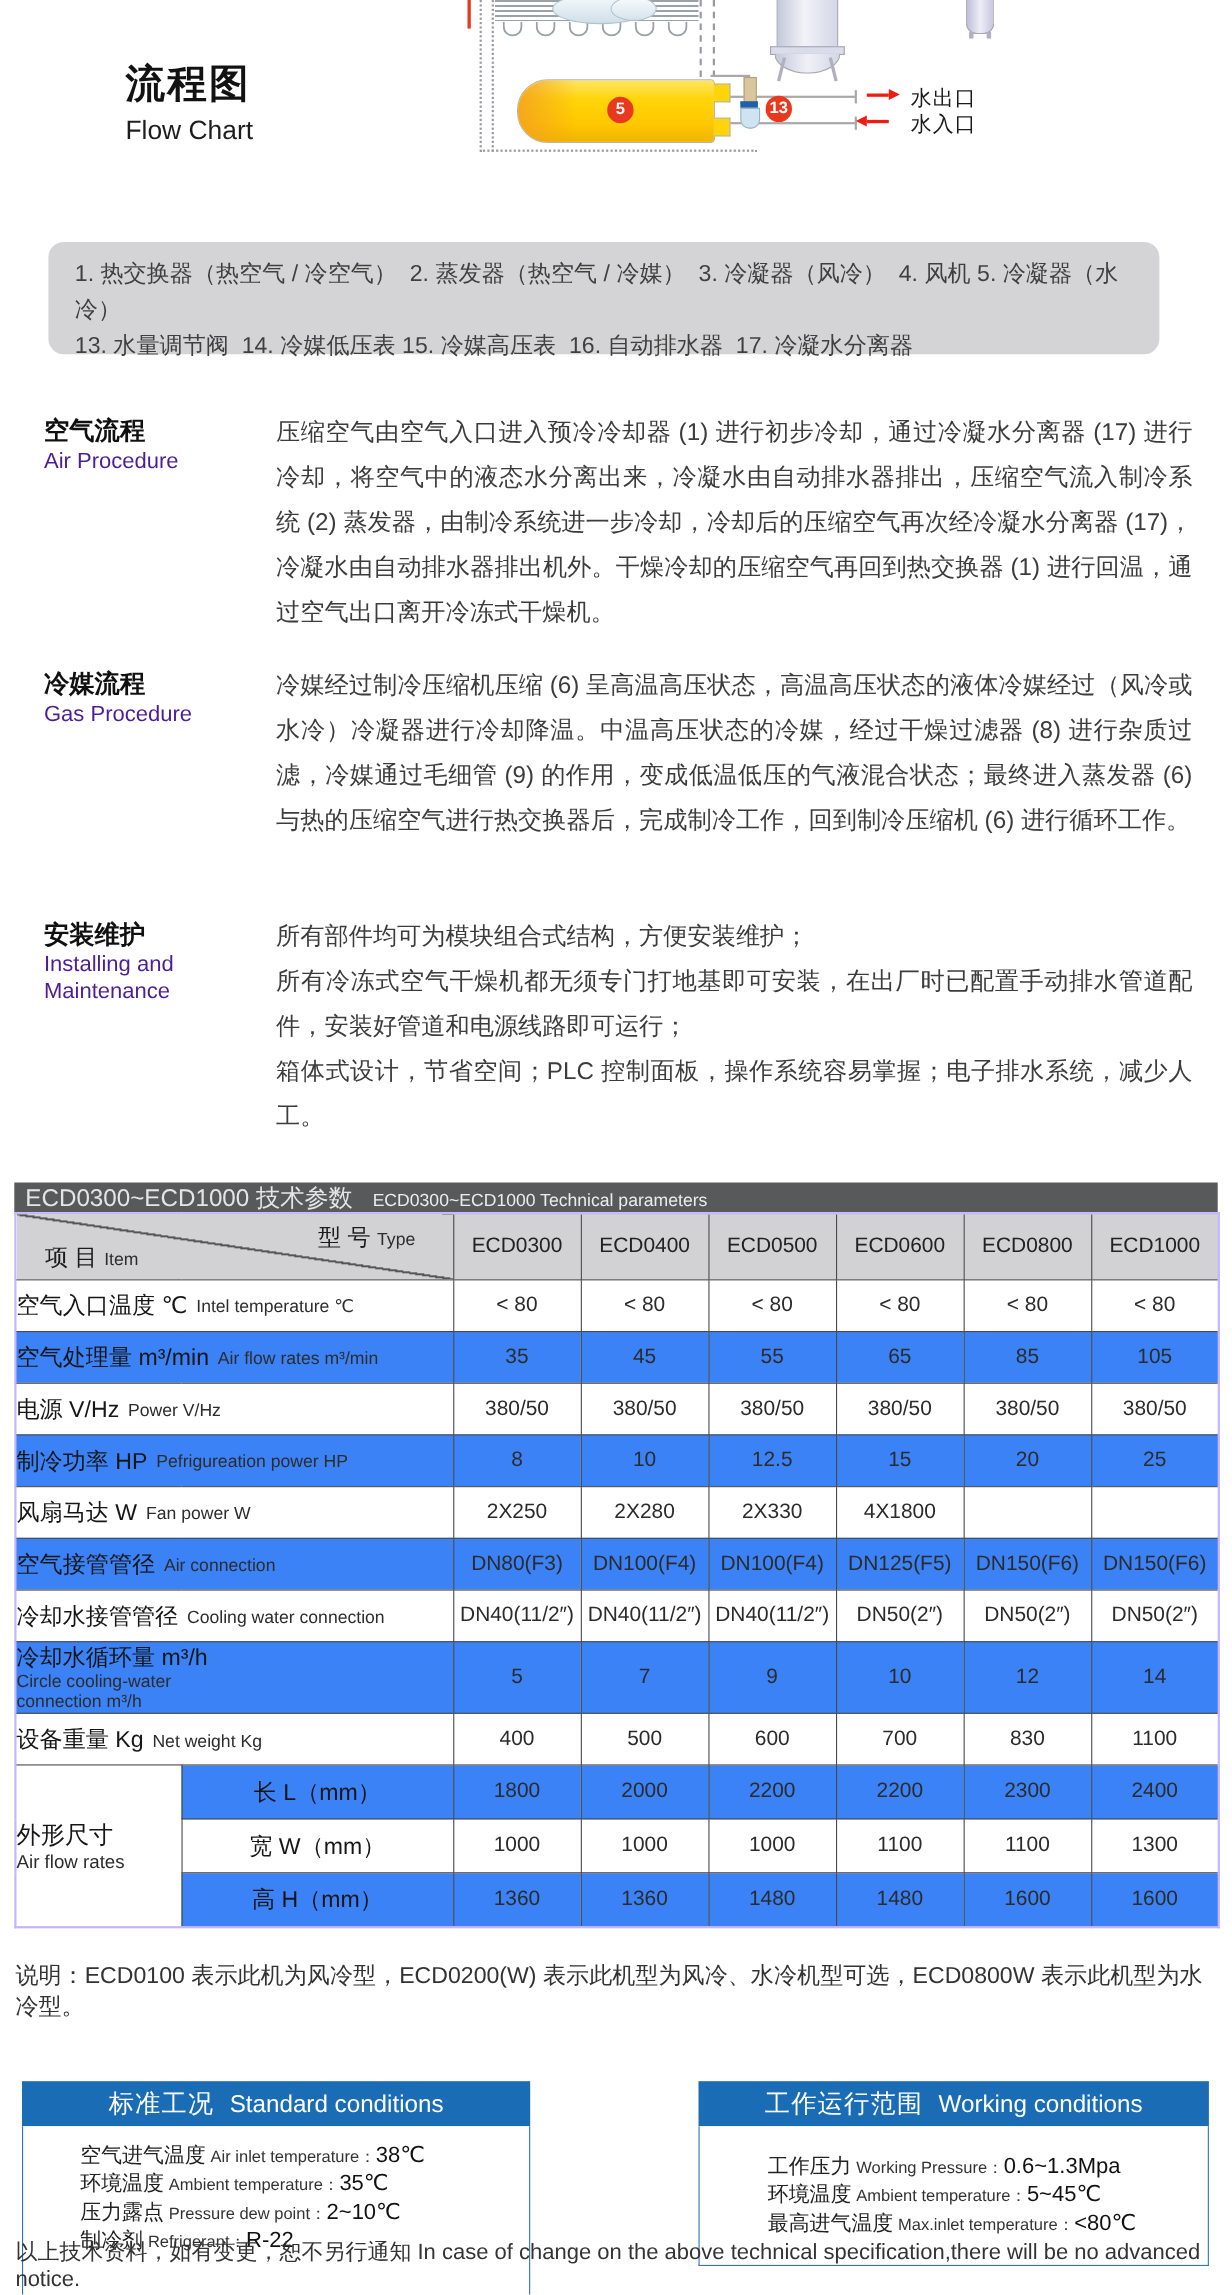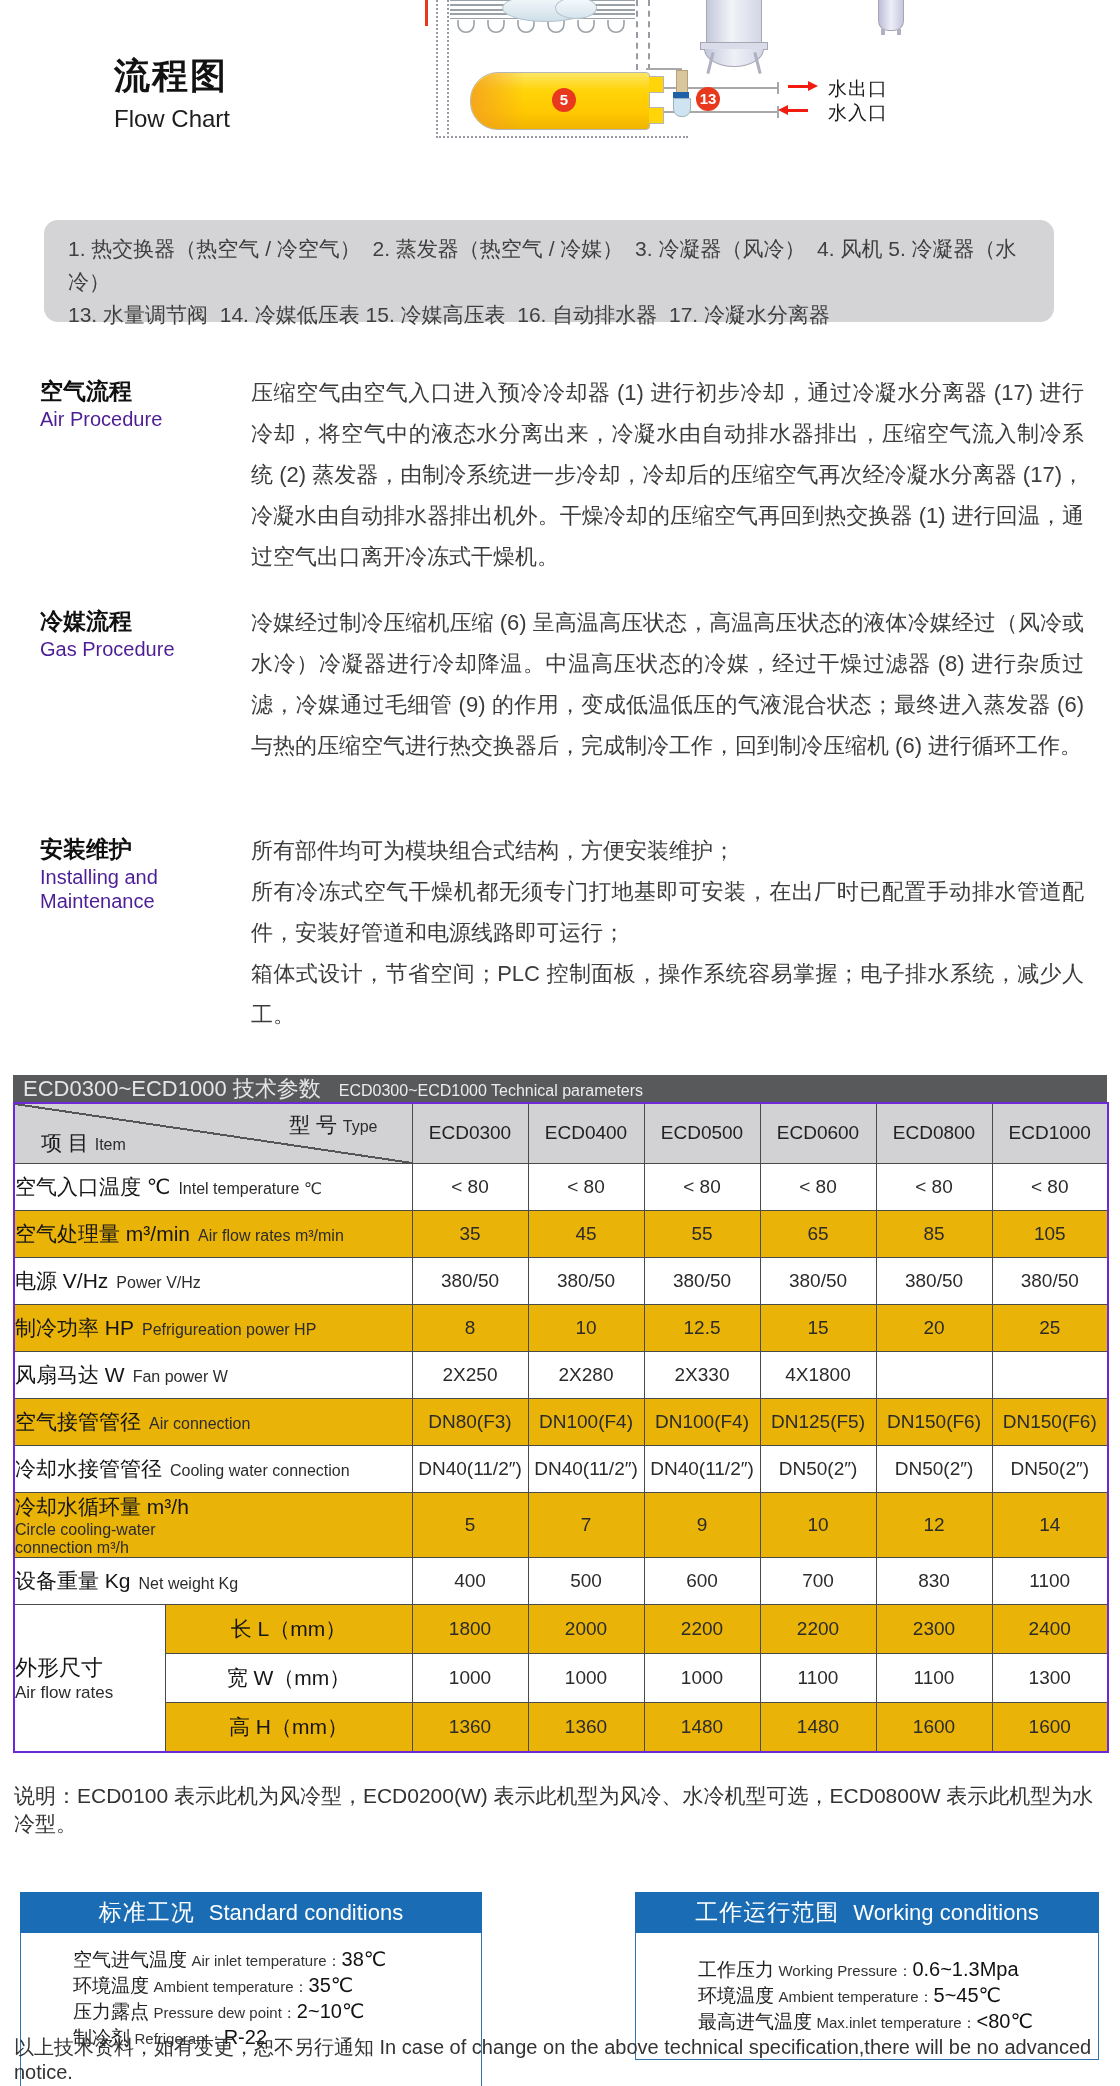--- a/index.html
+++ b/index.html
@@ -84,33 +84,33 @@
   .sec-body{margin-left:211px;width:833px;font-size:22px;line-height:41px;text-align:justify;color:#3c3c3c;}
   .sec-body p{margin:0;}
   #sec-air{top:372px;} #sec-gas{top:602px;} #sec-install{top:830px;}
 
   
   .tbl-wrap{position:absolute;left:13px;top:1075px;width:1094px;}
   .tbl-titlebar{height:27px;background:#58595b;display:flex;align-items:baseline;gap:18px;padding-left:10px;
                 box-sizing:border-box;}
   .tbl-titlebar .cn{color:#e5e5e5;font-size:22px;line-height:27px;}
   .tbl-titlebar .en{color:#ececec;font-size:16px;}
-  table.params{border-collapse:collapse;table-layout:fixed;width:1094px;border:2px solid #6d28d9;}
+  table.params{border-collapse:collapse;table-layout:fixed;width:1094px;border:2px solid #c4b5fd;}
   table.params th,table.params td{border:1px solid #4a4a4a;padding:0;font-weight:normal;}
   col.c-outer{width:151px;} col.c-label{width:247px;}
   col.c-val{width:116px;}
   tr.head-row{height:60px;background:#d2d2d4;}
   th.model{font-size:19px;color:#222;text-align:center;}
   th.corner{position:relative;background:#d2d2d4;
       background-image:linear-gradient(to top right,transparent calc(50% - 1px),#555 calc(50% - 1px),#555 calc(50% + 1px),transparent calc(50% + 1px));}
   .corner-type{position:absolute;top:7px;right:34px;font-size:21px;color:#1c1c1c;}
   .corner-item{position:absolute;bottom:6px;left:26px;font-size:21px;color:#1c1c1c;}
   .corner-type .small,.corner-item .small{font-size:16px;color:#2c2c2c;}
   tr.r{height:47px;}
-  tr.shade th,tr.shade td{background:#eab308;}
+  tr.shade th,tr.shade td{background:#3b82f6;}
   th.rlabel{text-align:left;padding-left:14px;}
   th.rlabel .cn{font-size:21px;color:#161616;margin-right:8px;}
   th.rlabel .en{font-size:16px;color:#2c2c2c;display:inline-block;vertical-align:middle;max-width:215px;line-height:1.15;}
   td.val{font-size:19px;color:#2b2b2b;text-align:center;}
   tr.dim{height:49px;}
   th.dim-outer{background:#fff !important;text-align:left;padding-left:14px;vertical-align:middle;}
   th.dim-outer .cn{display:block;font-size:22px;color:#161616;}
   th.dim-outer .en{display:block;font-size:17px;color:#2c2c2c;}
   th.dim-label{font-size:21px;color:#161616;text-align:center;}
 

